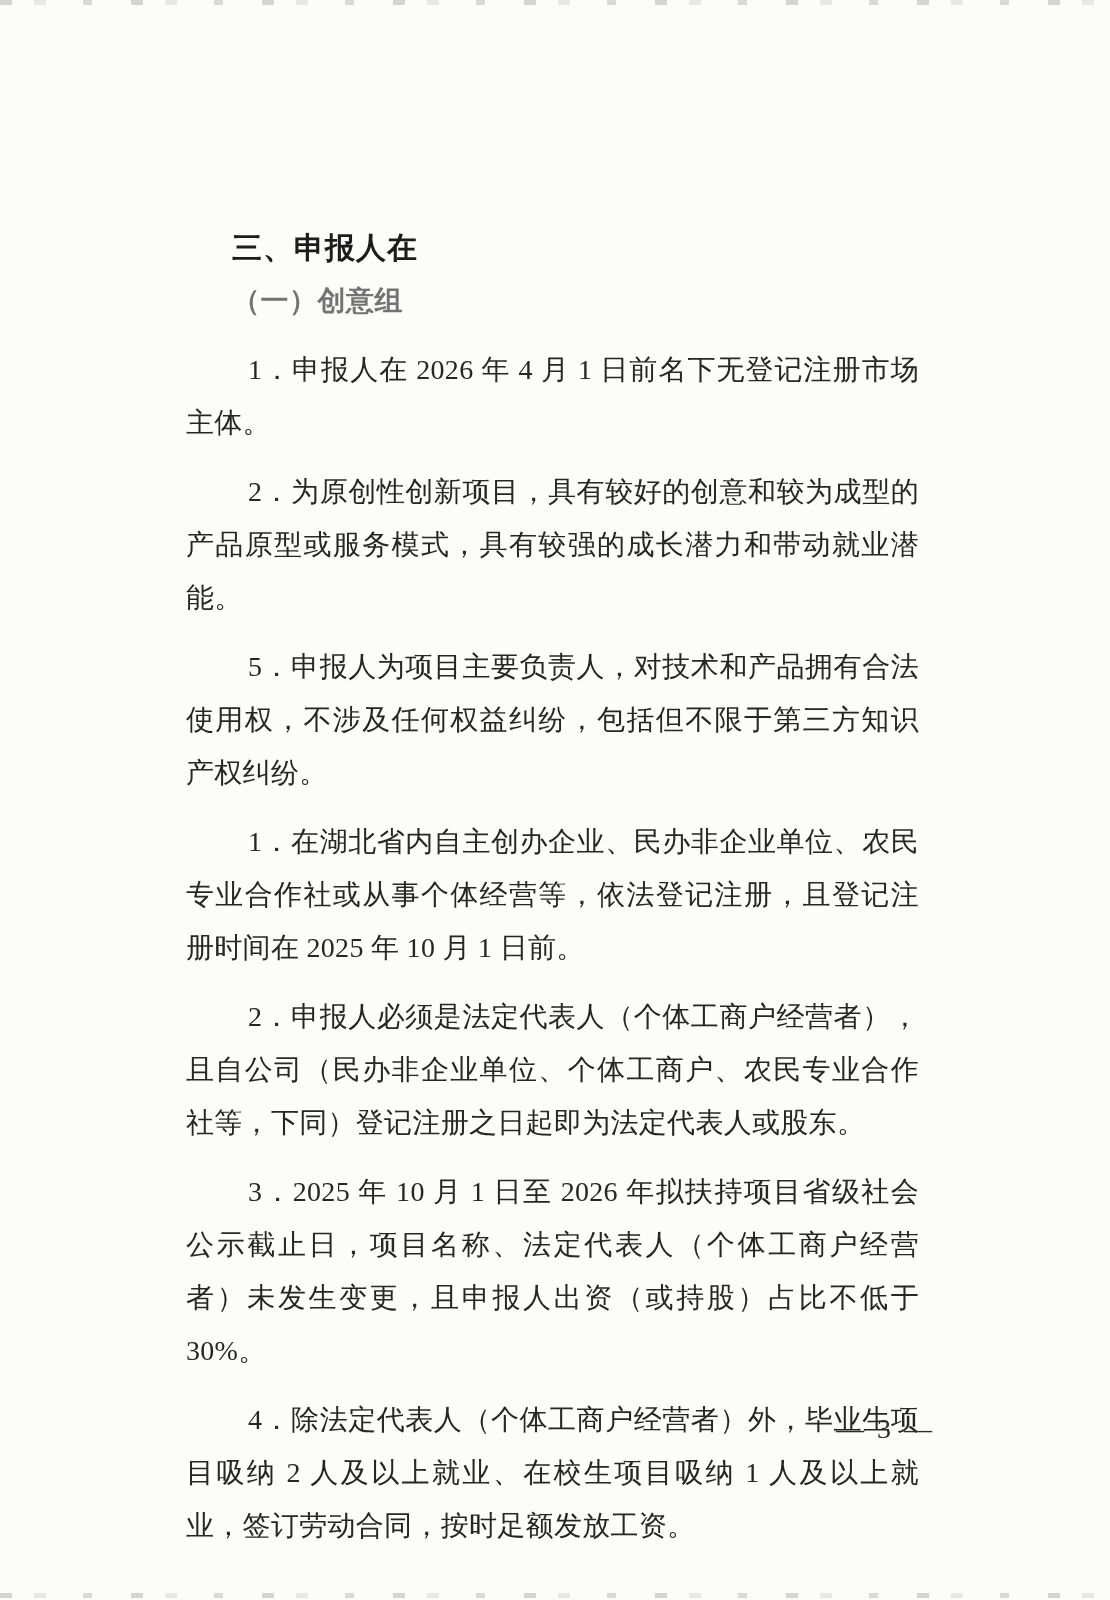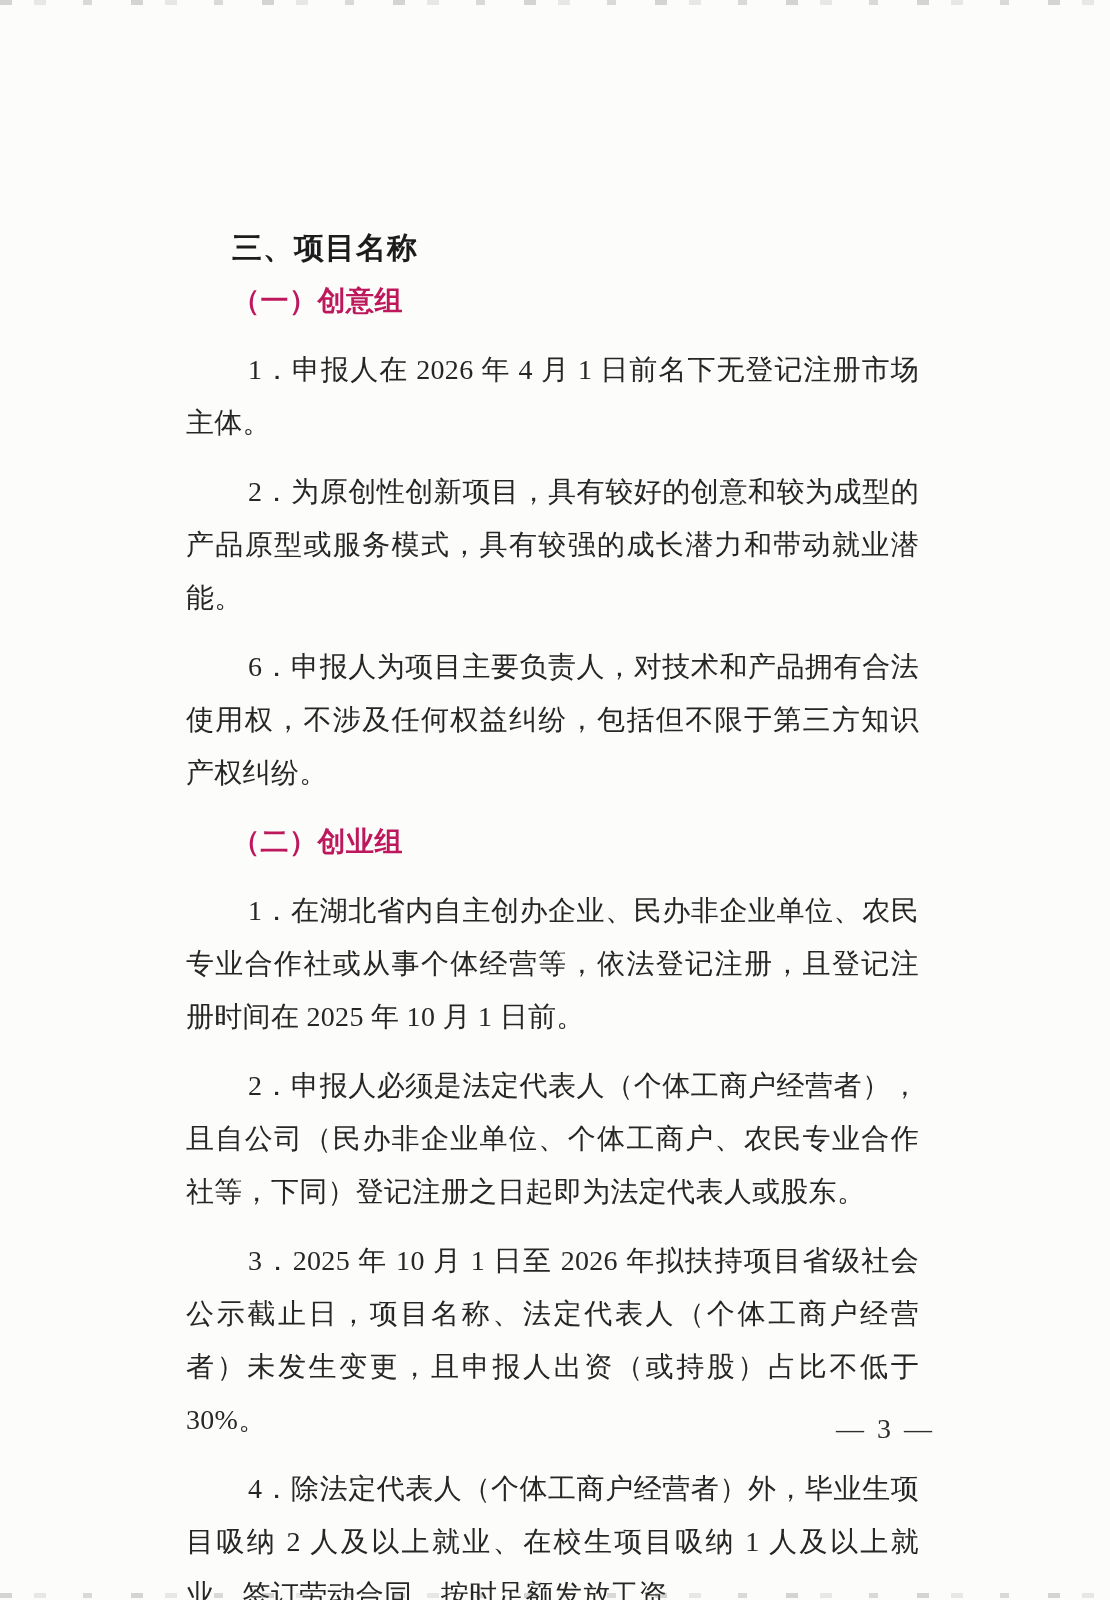--- a/index.html
+++ b/index.html
@@ -45,21 +45,21 @@
     font-weight: 700;
     color: #1c1c1c;
     line-height: 53px;
     text-indent: 62px;
     letter-spacing: 1px;
   }
   .section-title {
     margin: 0;
     font-size: 28px;
     font-weight: 700;
-    color: #be185d;
+    color: #737373;
     line-height: 53px;
     text-indent: 62px;
     letter-spacing: 0.5px;
   }
   .para {
     margin: 16px;
     font-size: 28px;
     font-weight: 400;
     line-height: 53px;
     text-indent: 62px;
@@ -78,31 +78,30 @@
 </style>
 </head>
 <body>
 
 <div style="position:absolute; inset:0;">
 
   <div class="scan-edge top"></div>
 
   <div class="content">
 
-    <h1 class="doc-heading">三、项目名称</h1>
+    <h1 class="doc-heading">三、申报人在</h1>
 
     <h2 class="section-title">（一）创意组</h2>
 
     <p class="para">1．申报人在 2026 年 4 月 1 日前名下无登记注册市场主体。</p>
 
     <p class="para">2．为原创性创新项目，具有较好的创意和较为成型的产品原型或服务模式，具有较强的成长潜力和带动就业潜能。</p>
 
-    <p class="para">6．申报人为项目主要负责人，对技术和产品拥有合法使用权，不涉及任何权益纠纷，包括但不限于第三方知识产权纠纷。</p>
+    <p class="para">5．申报人为项目主要负责人，对技术和产品拥有合法使用权，不涉及任何权益纠纷，包括但不限于第三方知识产权纠纷。</p>
 
-    <h2 class="section-title">（二）创业组</h2>
 
     <p class="para">1．在湖北省内自主创办企业、民办非企业单位、农民专业合作社或从事个体经营等，依法登记注册，且登记注册时间在 2025 年 10 月 1 日前。</p>
 
     <p class="para">2．申报人必须是法定代表人（个体工商户经营者），且自公司（民办非企业单位、个体工商户、农民专业合作社等，下同）登记注册之日起即为法定代表人或股东。</p>
 
     <p class="para">3．2025 年 10 月 1 日至 2026 年拟扶持项目省级社会公示截止日，项目名称、法定代表人（个体工商户经营者）未发生变更，且申报人出资（或持股）占比不低于 30%。</p>
 
     <p class="para">4．除法定代表人（个体工商户经营者）外，毕业生项目吸纳 2 人及以上就业、在校生项目吸纳 1 人及以上就业，签订劳动合同，按时足额发放工资。</p>
 
   </div>

